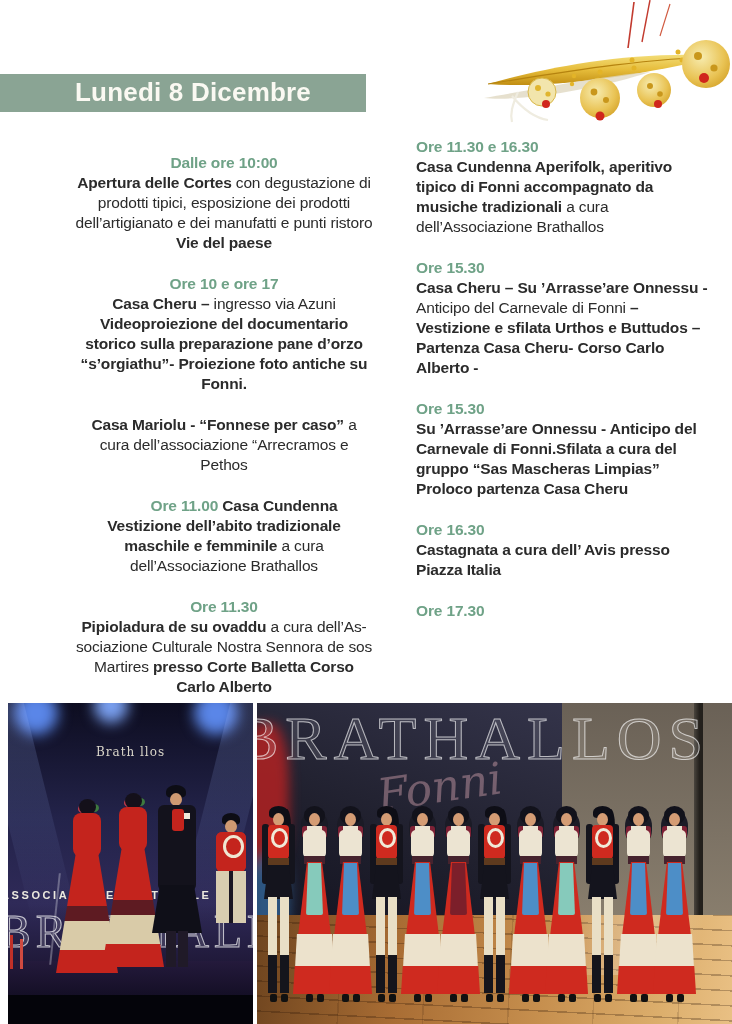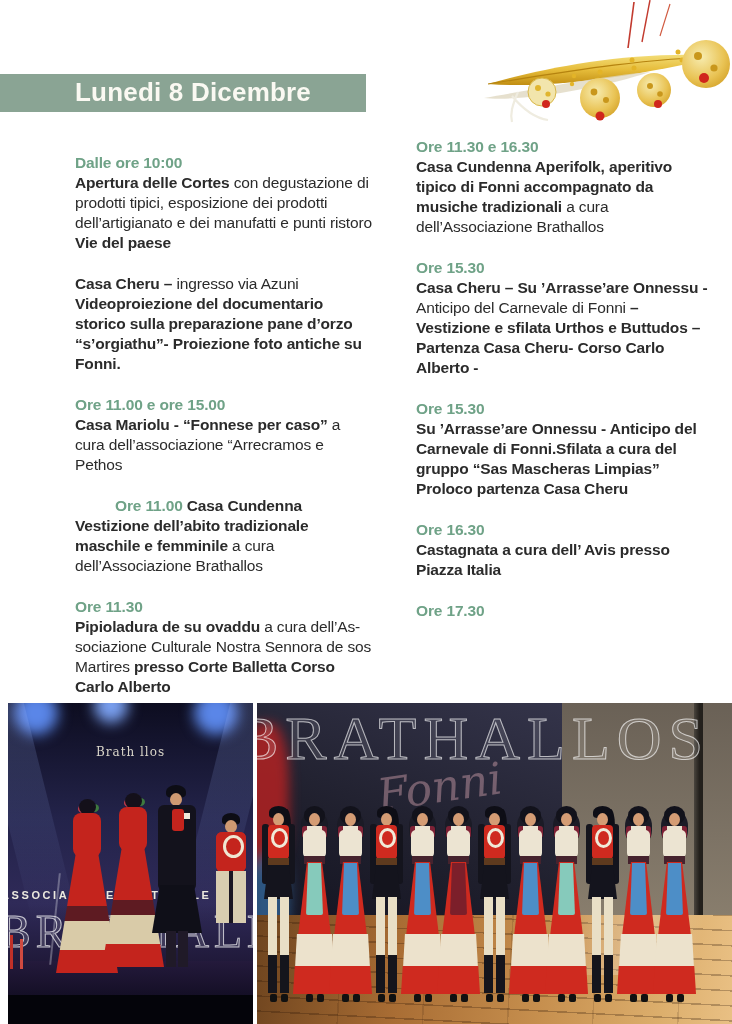--- a/index.html
+++ b/index.html
@@ -9,21 +9,21 @@
   
   .title-bar{position:absolute;left:0;top:74px;width:366px;height:38px;background:#8AA494;}
   .title-bar .title-text{position:absolute;left:75px;top:50%;transform:translateY(-53%);
         color:#FAF9F2;font-size:26px;font-weight:bold;letter-spacing:.2px;white-space:nowrap;}
   .subtitle{position:absolute;left:75px;top:121px;color:#6FA287;font-weight:bold;
         font-size:13.5px;letter-spacing:.6px;}
 
   
   .col{position:absolute;width:298px;font-size:15.5px;line-height:20px;color:#2B2B2B;
        letter-spacing:-.15px;}
-  .col-left{left:75px;top:153px;}
+  .col-left{left:75px;top:153px;text-align:center;}
   .col-right{left:416px;top:137px;}
   .event{margin-bottom:21px;}
   .event .time{color:#6FA287;font-weight:bold;display:block;}
   .event .time.inline{display:inline;margin-left:40px;}
   .seg-b{font-weight:bold;}
   .seg-r{font-weight:normal;}
 
   
   .ornament{position:absolute;right:0;top:0;width:250px;height:124px;}
 
@@ -187,22 +187,22 @@
       <circle cx="222" cy="78" r="5" fill="#d0261c"></circle>
     </g>
   </svg>
 
   <div class="title-bar">
     <span class="title-text">Lunedi 8 Dicembre</span>
   </div>
 
   <div class="col col-left" id="col-left">
       <div class="event"><span class="time">Dalle ore 10:00</span><span><span class="seg-b">Apertura delle Cortes</span><span class="seg-r"> con degustazione di prodotti tipici, esposizione dei prodotti dell’artigianato e dei manufatti e punti ristoro </span><span class="seg-b">Vie del paese</span></span></div>
-      <div class="event"><span><span class="seg-b">Casa Cheru – </span><span class="seg-r">ingresso via Azuni</span><br><span class="seg-b">Videoproiezione del documentario storico sulla preparazione pane d’orzo “s’orgiathu”- Proiezione foto antiche su Fonni.</span></span></div>
-      <div class="event"><span class="time">Ore 11.00 e ore 15.00</span><span><span class="seg-b">Casa Mariolu - “Fonnese per caso”</span><span class="seg-r"> a cura dell’associazione “Arrecramos e Pethos</span></span></div>
+      <div class="event"><span class="time">Ore 10 e ore 17</span><span><span class="seg-b">Casa Cheru – </span><span class="seg-r">ingresso via Azuni</span><br><span class="seg-b">Videoproiezione del documentario storico sulla preparazione pane d’orzo “s’orgiathu”- Proiezione foto antiche su Fonni.</span></span></div>
+      <div class="event"><span><span class="seg-b">Casa Mariolu - “Fonnese per caso”</span><span class="seg-r"> a cura dell’associazione “Arrecramos e Pethos</span></span></div>
       <div class="event"><span class="time inline">Ore 11.00 </span><span><span class="seg-b">Casa Cundenna Vestizione dell’abito tradizionale maschile e femminile</span><span class="seg-r"> a cura dell’Associazione Brathallos</span></span></div>
       <div class="event"><span class="time">Ore 11.30</span><span><span class="seg-b">Pipioladura de su ovaddu </span><span class="seg-r"> a cura dell’As-sociazione Culturale Nostra Sennora de sos Martires </span><span class="seg-b">presso Corte Balletta Corso Carlo Alberto</span></span></div>
     </div>
   <div class="col col-right" id="col-right">
       <div class="event"><span class="time">Ore 11.30 e 16.30</span><span><span class="seg-b">Casa Cundenna Aperifolk, aperitivo tipico di Fonni accompagnato da musiche tradizionali</span><span class="seg-r"> a cura dell’Associazione Brathallos</span></span></div>
       <div class="event"><span class="time">Ore 15.30</span><span><span class="seg-b">Casa Cheru – Su ’Arrasse’are Onnessu - </span><span class="seg-r">Anticipo del Carnevale di Fonni </span><span class="seg-b">– Vestizione e sfilata Urthos e Buttudos – Partenza Casa Cheru- Corso Carlo Alberto -</span></span></div>
       <div class="event"><span class="time">Ore 15.30</span><span><span class="seg-b">Su ’Arrasse’are Onnessu - Anticipo del Carnevale di Fonni.Sfilata a cura del gruppo “Sas Mascheras Limpias” Proloco partenza Casa Cheru</span></span></div>
       <div class="event"><span class="time">Ore 16.30</span><span><span class="seg-b">Castagnata a cura dell’ Avis presso Piazza Italia</span></span></div>
       <div class="event"><span class="time">Ore 17.30</span></div>
     </div>

